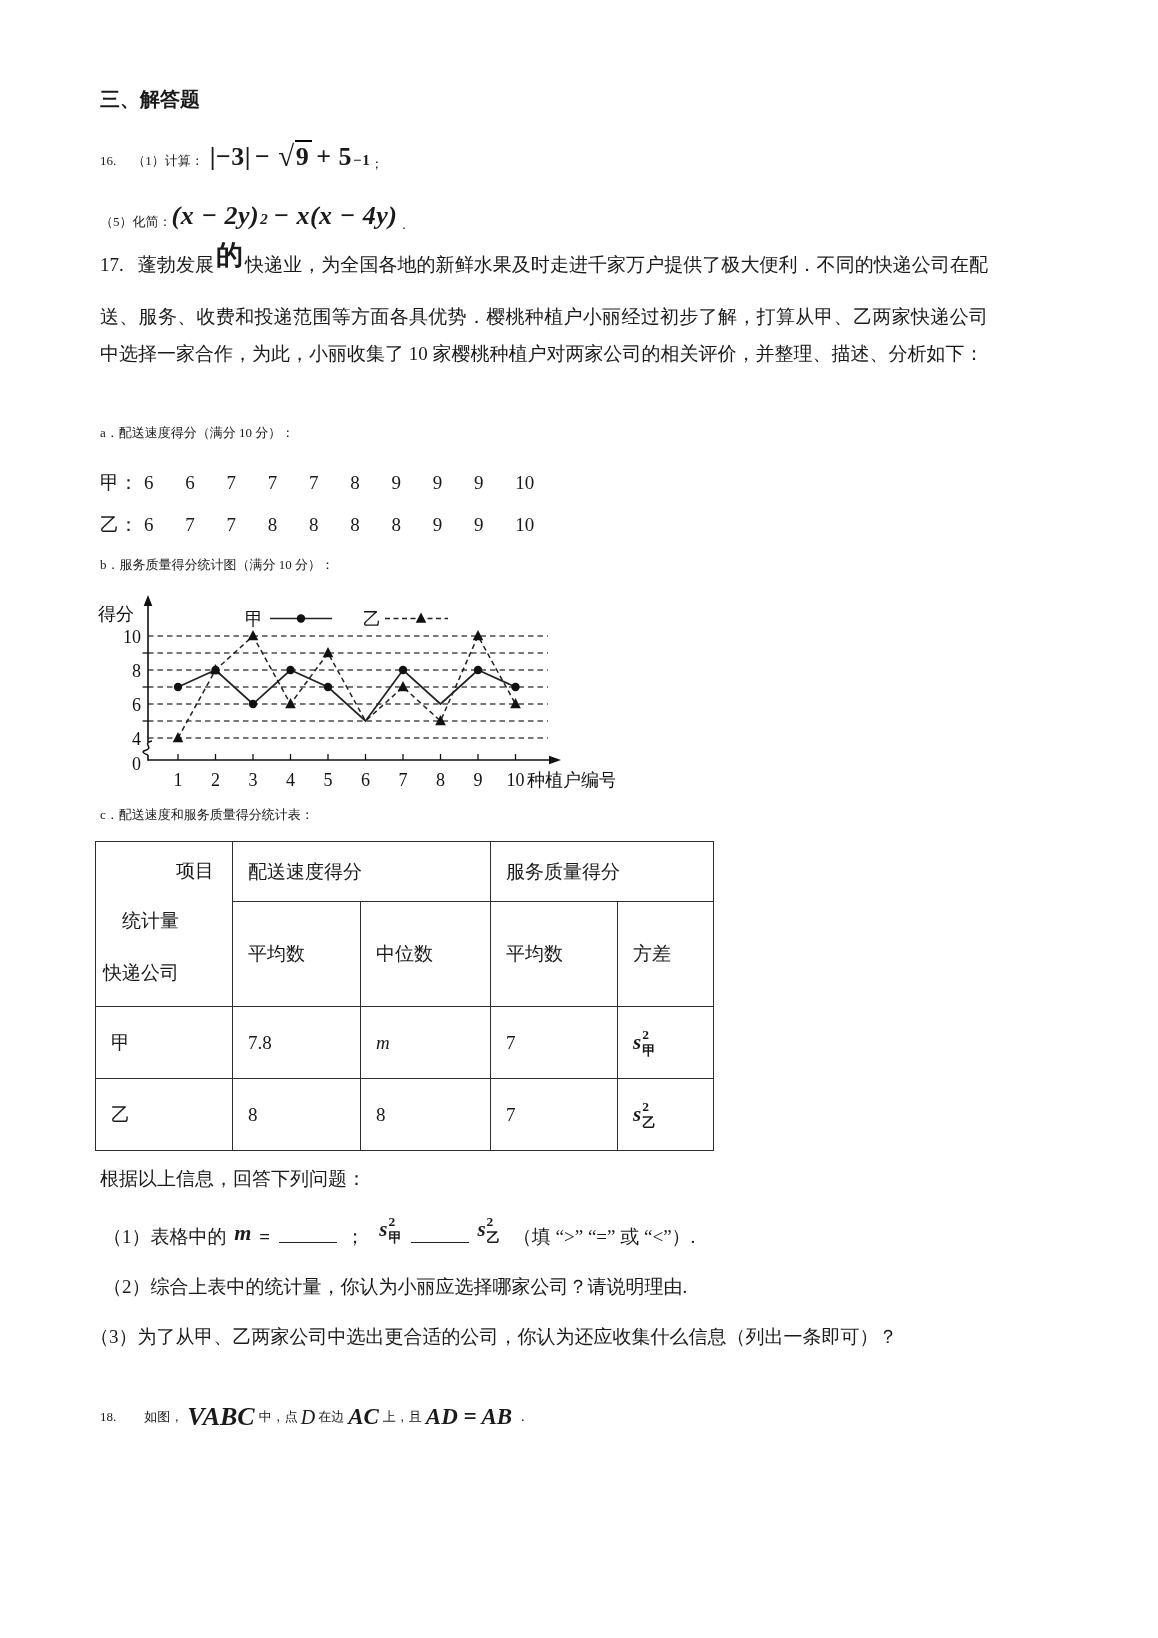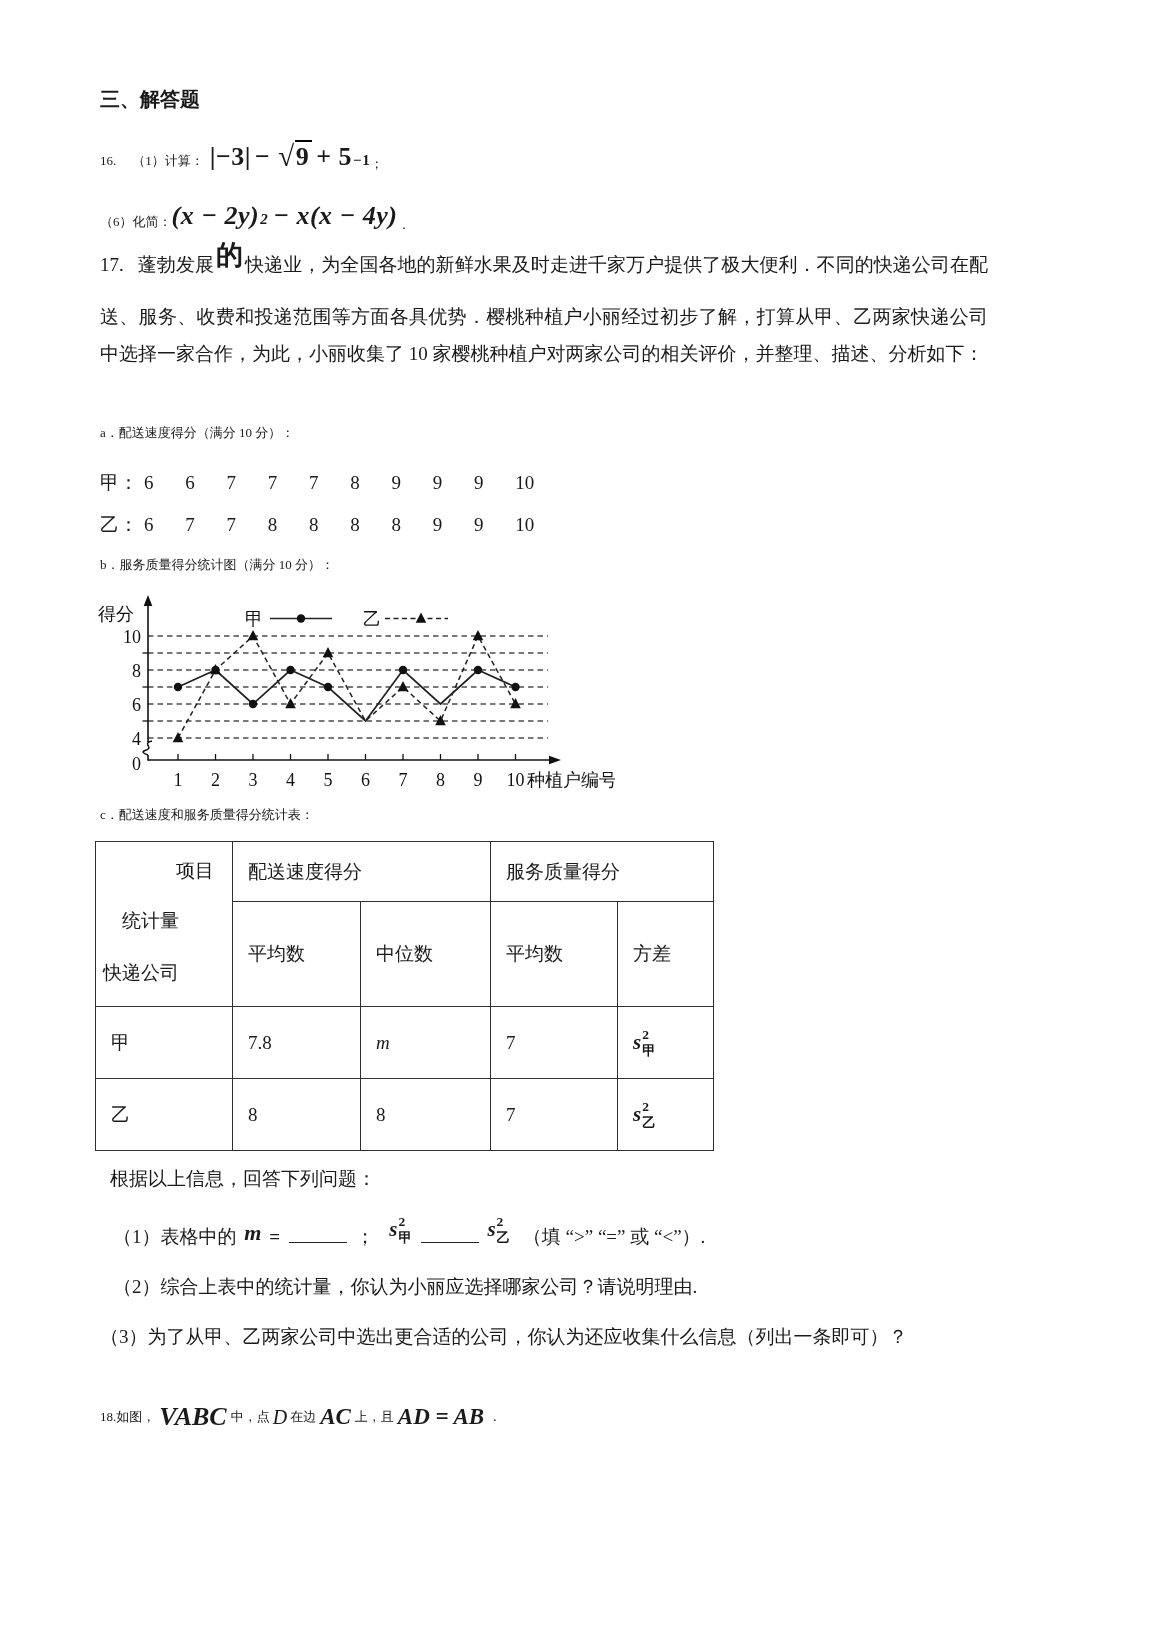--- a/index.html
+++ b/index.html
@@ -34,21 +34,21 @@
   .c-bot{top:118px;left:7px;}
   .svar{display:inline-flex;align-items:center;font-weight:bold;}
   .sv-b{font-style:italic;font-size:21px;}
   .sv-stack{display:inline-flex;flex-direction:column;align-items:flex-start;line-height:1;
             font-size:13.5px;font-style:normal;margin-left:1px;}
   .sv-sup{transform:translateY(-1px);}
   .sv-sub{transform:translateY(1px);}
   .raised6{position:relative;top:-7px;}
   .blank{display:inline-block;width:58px;height:20px;border-bottom:1.6px solid #222;margin:0 4px;}
   .mvar{font-style:italic;font-weight:bold;font-size:22px;position:relative;top:-3px;margin:0 3px;}
-  .q{font-size:19px;margin-left:10px;}
+  .q{font-size:19px;}
   .tri{font-style:italic;font-weight:bold;font-size:26px;margin:12px 4px;}
   .gvar{font-style:italic;font-weight:bold;font-size:23px;margin:0 4px;}
   .dvar{font-style:italic;font-size:20px;margin:0 3px;}
 </style>
 </head>
 <body>
 
 <div class="abs bold" style="left:100px;top:86px;font-size:20px">三、解答题</div>
 
 <div class="abs row" style="left:100px;top:128px;height:54px">
@@ -59,21 +59,21 @@
     <span style="margin:0 4px">−</span>
     <span class="sqrt">√</span>
       <span class="rad">9</span>
     <span style="margin-left:4px">+ 5</span>
     <sup>−1</sup>
   </span>
   <span class="t lower2">；</span>
 </div>
 
 <div class="abs row" style="left:100px;top:190px;height:52px">
-  <span class="t lower">（6）化简：</span>
+  <span class="t lower">（5）化简：</span>
   <span class="f fi" style="">
     <span>(x − 2y)</span>
       <sup>2</sup>
     <span style="margin-left:5px">− x(x − 4y)</span>
   </span>
   <span class="t lower2">．</span>
 </div>
 
 <div class="abs line17 just" style="left:100px;top:250px">
   <span>17.</span><span style="margin-left:14px">蓬勃发展</span><span class="de-raised">的</span><span>快递业，为全国各地的新鲜水果及时走进千家万户提供了极大便利．不同的快递公司在配</span>
@@ -244,21 +244,21 @@
       </span>
     </span>
   <span style="margin-left:8px">（填 “&gt;” “=” 或 “&lt;”）.</span>
 </div>
 
 <div class="abs q" style="left:103px;top:1274px">（2）综合上表中的统计量，你认为小丽应选择哪家公司？请说明理由.</div>
 <div class="abs q" style="left:90px;top:1324px">（3）为了从甲、乙两家公司中选出更合适的公司，你认为还应收集什么信息（列出一条即可）？</div>
 
 <div class="abs row" style="left:100px;top:1392px;height:50px">
   <span class="t">18.</span>
-  <span class="t" style="margin-left:0">如图，</span>
+  <span class="t" style="margin-left:28px">如图，</span>
   <span class="tri">VABC</span>
   <span class="t">中，点</span>
   <span class="dvar">D</span>
   <span class="t">在边</span>
   <span class="gvar">AC</span>
   <span class="t">上，且</span>
   <span class="gvar">AD = AB</span>
   <span class="t">．</span>
 </div>
 

